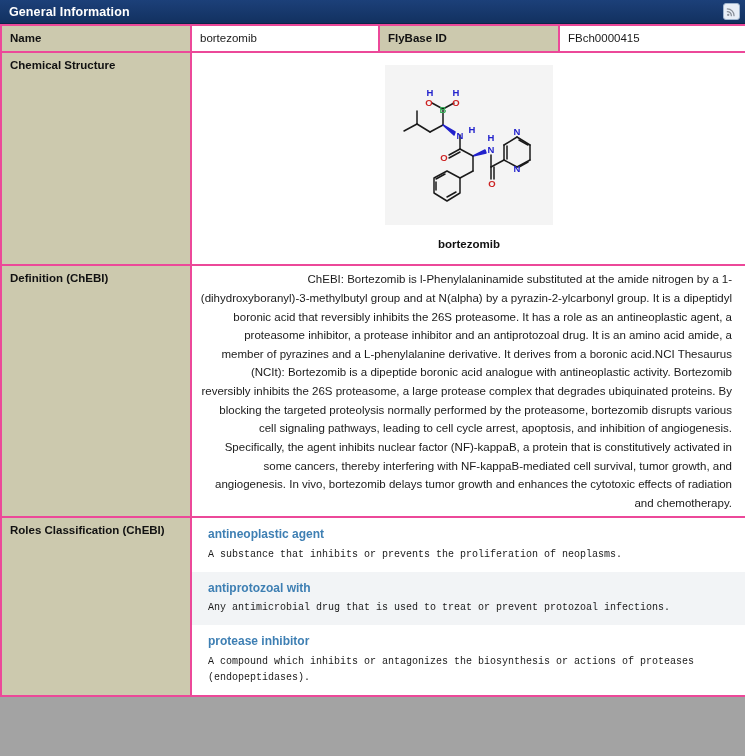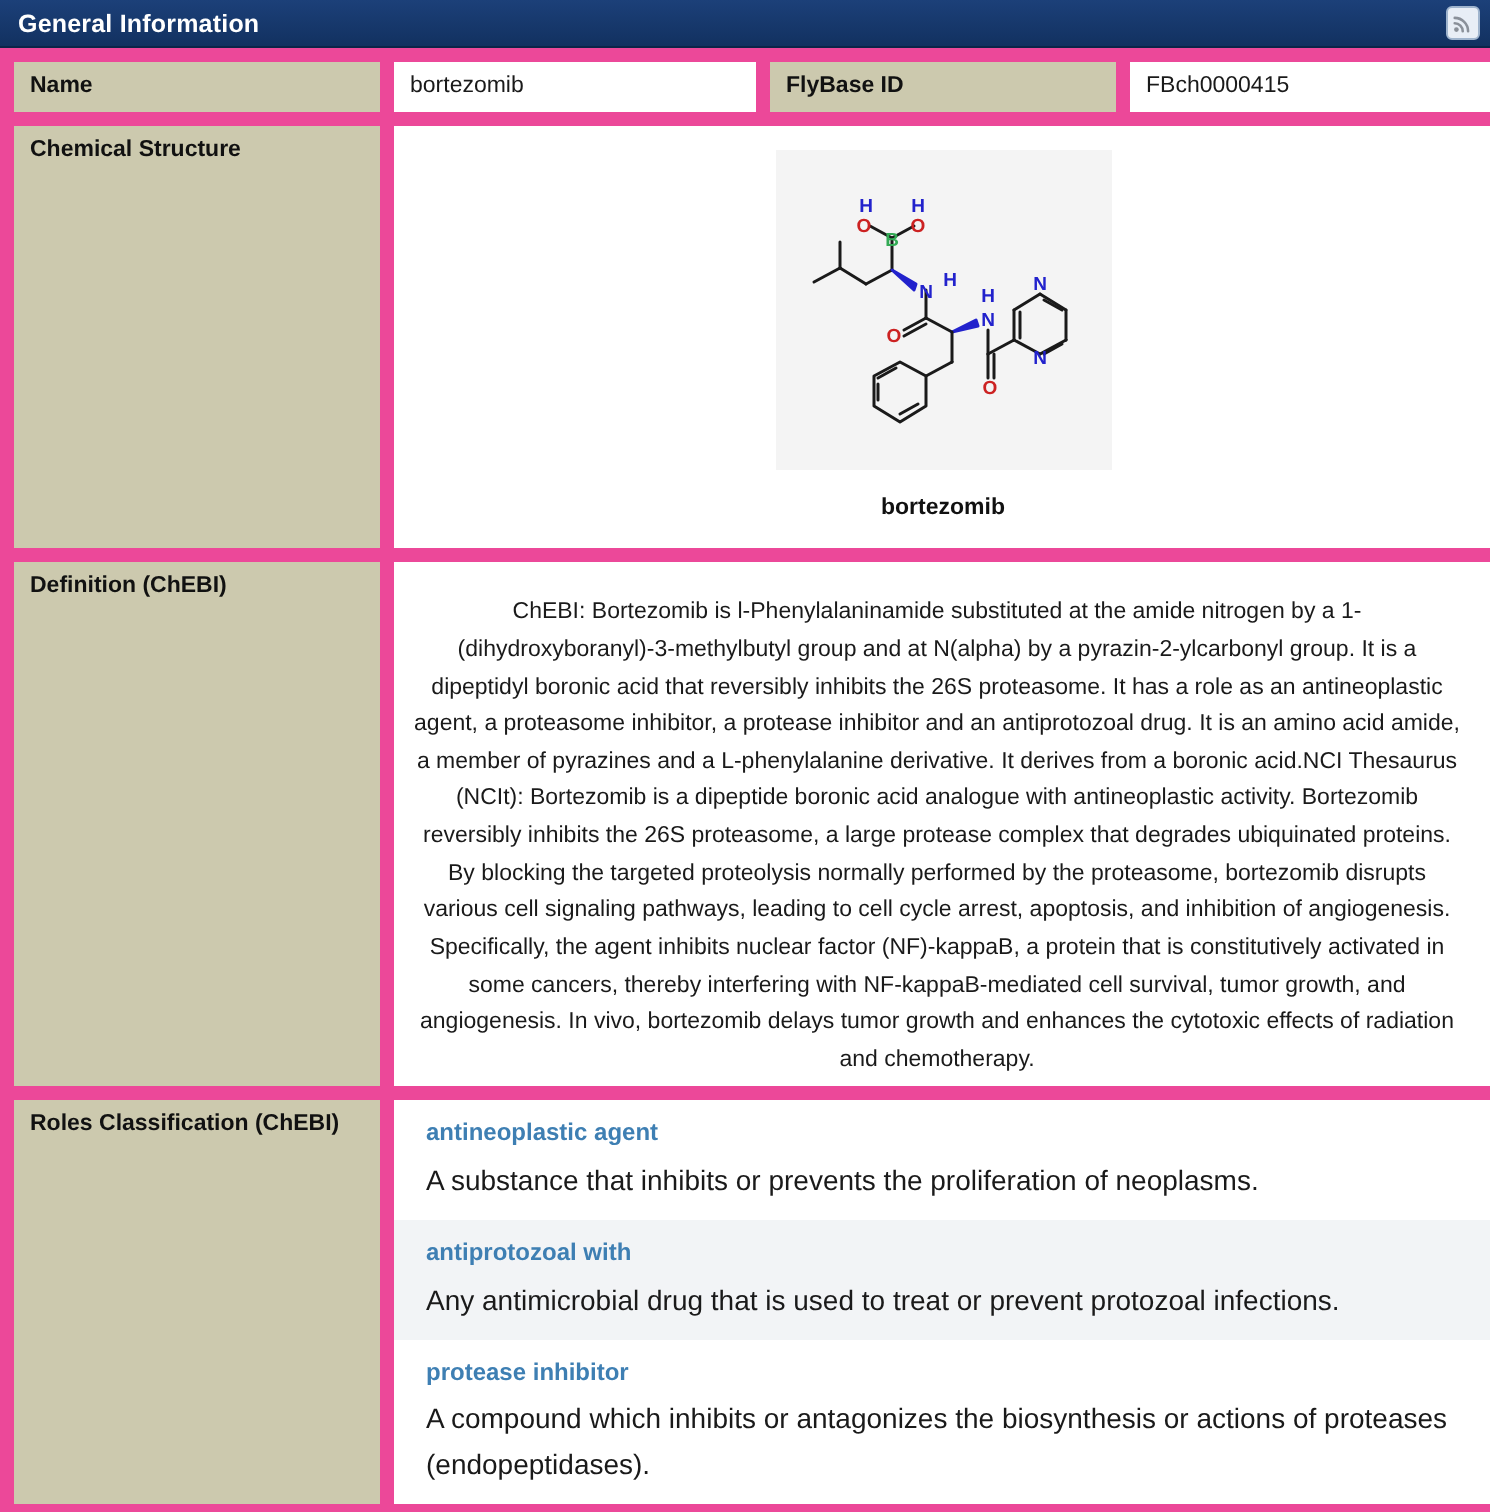--- a/index.html
+++ b/index.html
@@ -55,21 +55,21 @@
 
   
   table.info {
     width: 745px;
     border-collapse: collapse;
     table-layout: fixed;
     font-size: 11.5px;
     color: #1a1a1a;
   }
   table.info td {
-    border: 7px solid #ec4899;
+    border: 2px solid #ec4899;
     padding: 4px 7px 4px 8px;
     vertical-align: top;
     line-height: 1.45;
     box-sizing: border-box;
     word-wrap: break-word;
   }
   td.lbl {
     background: #ccc9ae;
     font-weight: bold;
     font-size: 11.5px;
@@ -107,46 +107,46 @@
     margin-top: 11px;
     font-size: 11.5px;
     font-weight: bold;
     color: #111111;
   }
 
   
   .def-text {
     font-size: 11.5px;
     line-height: 1.62;
-    text-align: center;
+    text-align: right;
     padding-right: 6px;
-    margin-top: 12px;
   }
 
   
   .roles { padding: 0 !important; }
   .role-item {
     padding: 8px 10px 9px 16px;
   }
   .role-item.alt {
     background: #f2f4f6;
   }
   .role-name {
     color: #3d80b5;
     font-weight: bold;
     font-size: 12px;
     margin-bottom: 3px;
     display: block;
     text-decoration: none;
   }
   .role-desc {
-    font-size: 14px;
+    font-size: 10px;
     line-height: 1.6;
     color: #1a1a1a;
     display: block;
+    font-family: Liberation Mono, monospace;
   }
 </style>
 </head>
 <body>
 
 <div class="page">
 
   <div class="panel-header">
     <div class="panel-title">General Information</div>
     <div class="rss-btn">

